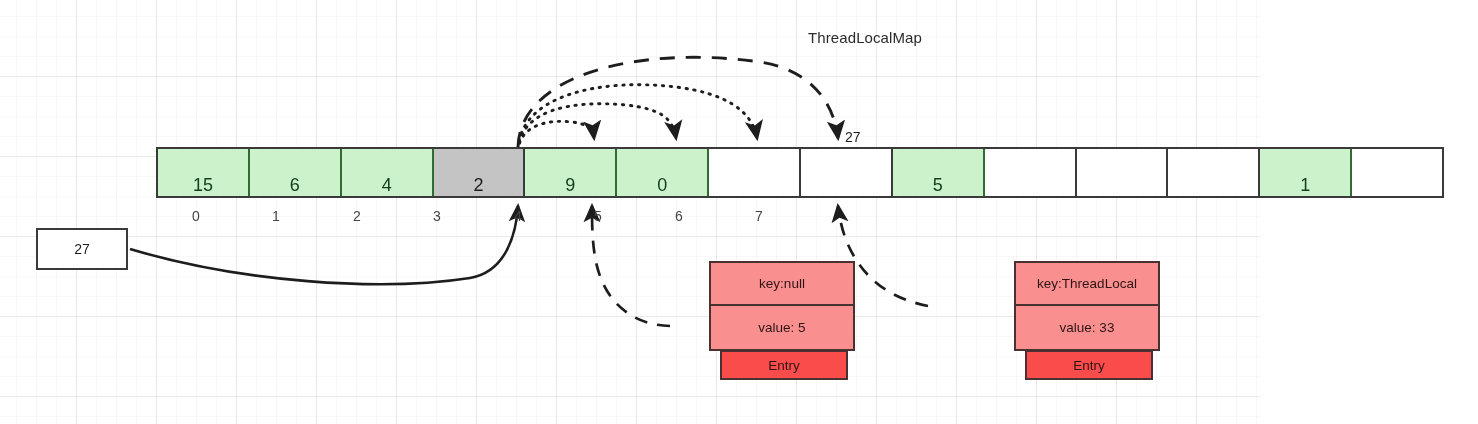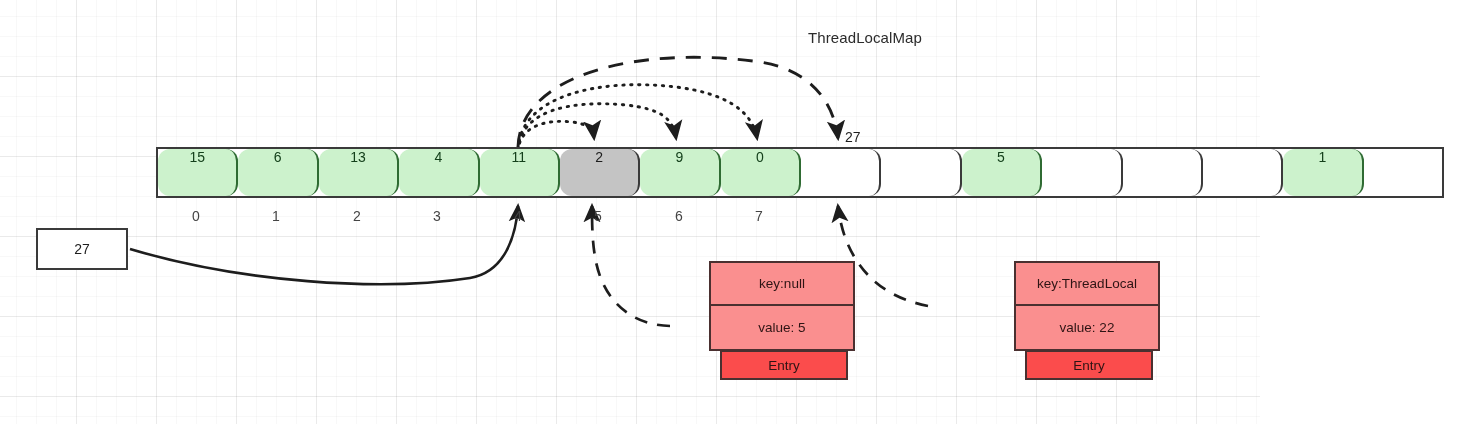--- a/index.html
+++ b/index.html
@@ -41,25 +41,24 @@
     display:flex;
     border:2px solid #3a3a3a;
     box-sizing:border-box;
     background:#ffffff;
   }
   .cell{
     flex:1 1 0;
     position:relative;
     border-right:2px solid #3a3a3a;
     box-sizing:border-box;
-    display:flex;align-items:flex-start;justify-content:center;
-    font-size:14px;
+    display:flex;align-items:flex-end;justify-content:center;
+    font-size:18px;
     background:#ffffff;
     color:#1d1d1d;
-    border-radius:12px;
   }
   .cell:last-child{border-right:none;}
   .cell.green{background:#ccf2cc;color:#14401b;border-color:#2f6b33;}
   .cell.gray{background:#c4c4c4;color:#1d1d1d;}
 
   
   .idx{
     position:absolute;
     top:208px;
     width:80px;
@@ -151,27 +150,21 @@
   <div id="lbl27">27</div>
 
   <div id="array">
     <div class="cell green">
         <span>15</span>
       </div>
     <div class="cell green">
         <span>6</span>
       </div>
     <div class="cell green">
-        <span>13</span>
-      </div>
-    <div class="cell green">
         <span>4</span>
-      </div>
-    <div class="cell green">
-        <span>11</span>
       </div>
     <div class="cell gray">
         <span>2</span>
       </div>
     <div class="cell green">
         <span>9</span>
       </div>
     <div class="cell green">
         <span>0</span>
       </div>
@@ -218,18 +211,18 @@
     <div class="kv">
       <div class="row top">key:null</div>
       <div class="row">value: 5</div>
     </div>
     <div class="tag">Entry</div>
   </div>
 
   <div class="entry" id="entry-right">
     <div class="kv">
       <div class="row top">key:ThreadLocal</div>
-      <div class="row">value: 22</div>
+      <div class="row">value: 33</div>
     </div>
     <div class="tag">Entry</div>
   </div>
 
 </div>
 
 </body></html>

